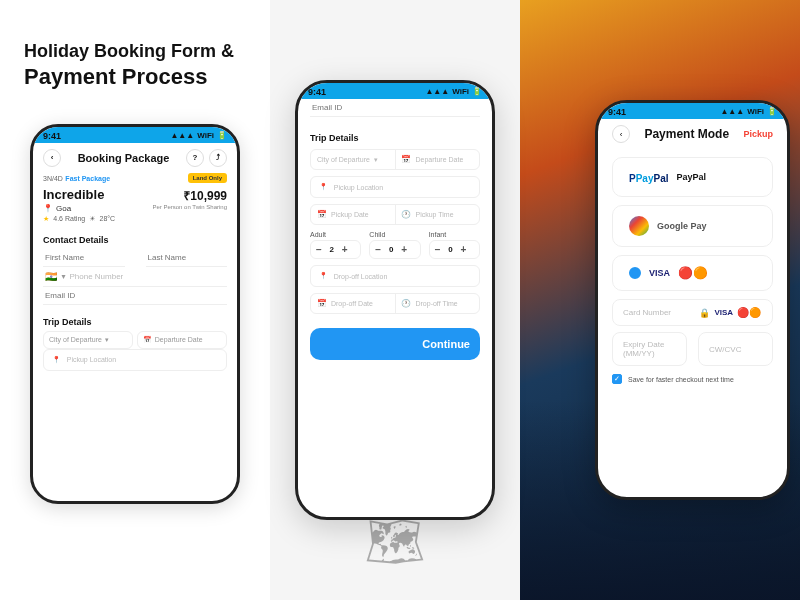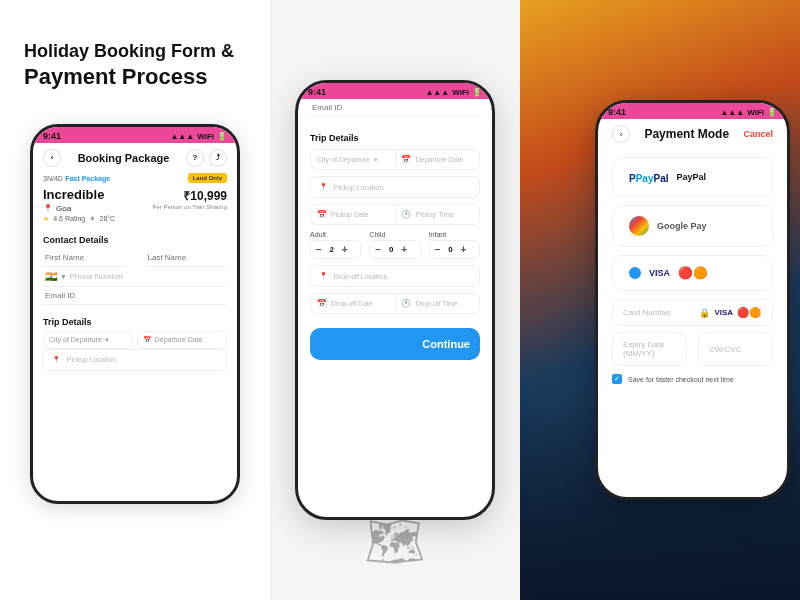--- a/index.html
+++ b/index.html
@@ -37,26 +37,26 @@
       height: 380px;
       margin: 0 auto;
       overflow: hidden;
       position: relative;
       box-shadow: 0 4px 20px rgba(0,0,0,0.15);
     }
 
     .phone-status-bar {
       display: flex;
       justify-content: space-between;
-      align-items: flex-end;
+      align-items: flex-start;
       padding: 4px 10px 2px;
       font-size: 9px;
       font-weight: 700;
       color: #111;
-      background: #ec4899;
+      background: #0ea5e9;
     }
 
     .status-icons { display: flex; gap: 3px; align-items: center; font-size: 8px; }
 
     .phone-content { padding: 0 10px; font-size: 9px; overflow: hidden; height: calc(100% - 48px); }
 
     
     .nav-row {
       display: flex;
       align-items: center;
@@ -507,21 +507,21 @@
         <div class="status-icons">
           <span>▲▲▲</span>
           <span>WiFi</span>
           <span>🔋</span>
         </div>
       </div>
       <div class="right-content">
         <div class="payment-header">
           <div class="nav-icon" style="border:1.5px solid #ddd;">‹</div>
           <span class="payment-title">Payment Mode</span>
-          <span class="cancel-link">Cancel</span>
+          <span class="cancel-link">Pickup</span>
         </div>
 
         
         <div class="payment-option">
           <span class="paypal-logo">
             <span style="color:#003087;font-weight:900;font-size:10px;">P</span><span style="color:#009cde;font-weight:900;font-size:10px;">Pay</span><span style="color:#012169;font-weight:900;font-size:10px;">Pal</span>
           </span>
           <span style="font-size:9px;color:#111;font-weight:700;">PayPal</span>
         </div>
 

